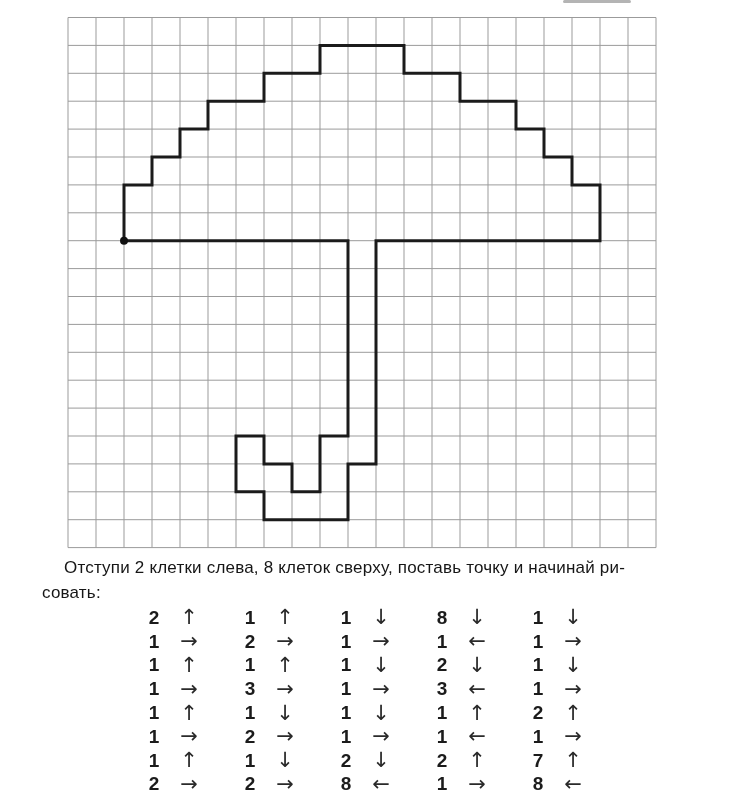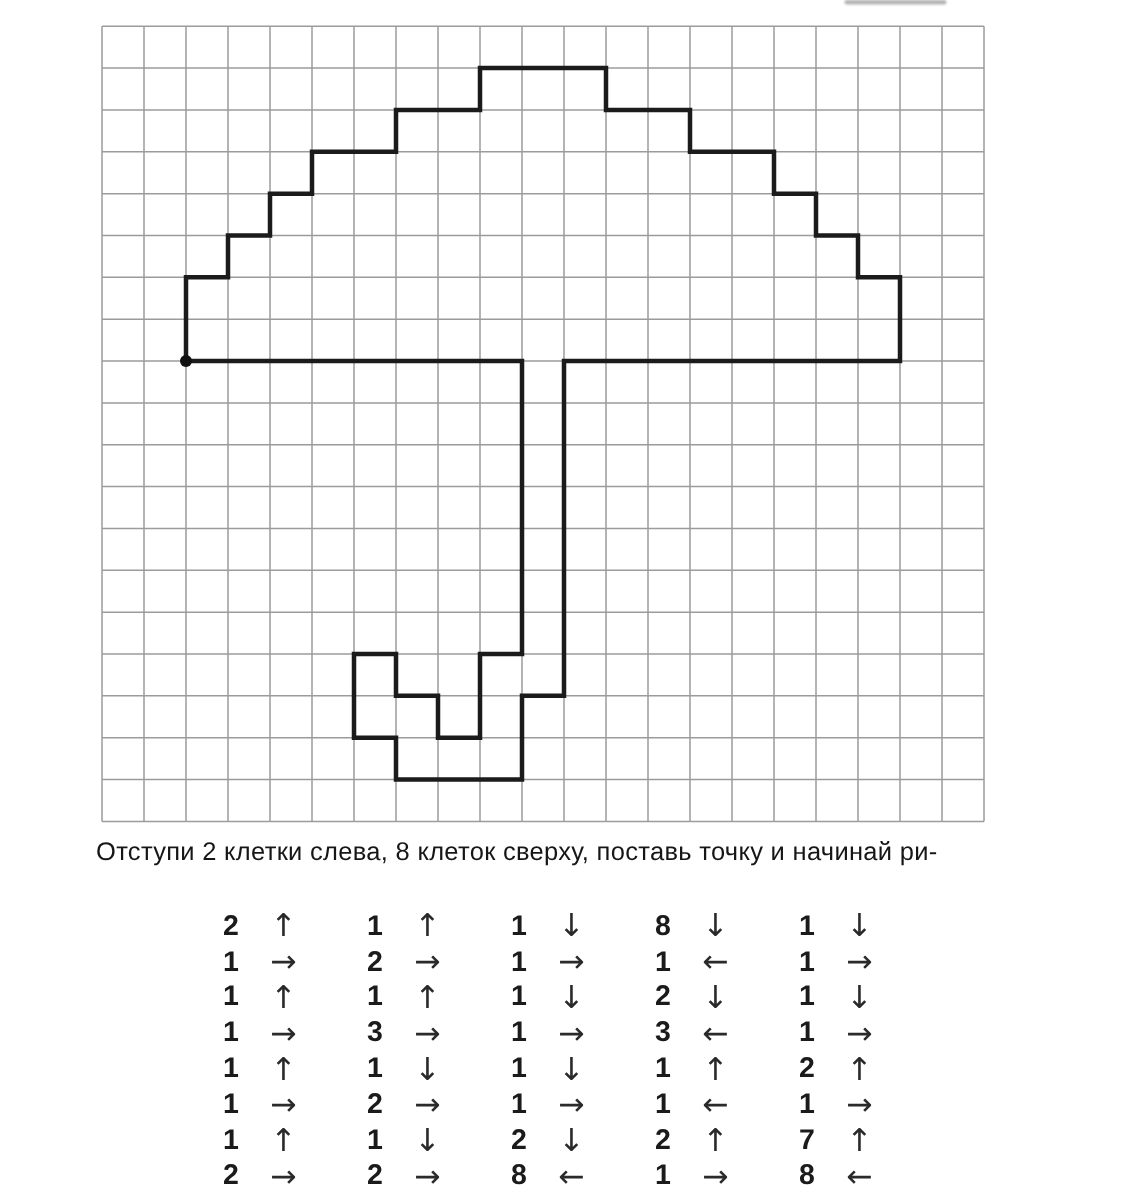--- a/index.html
+++ b/index.html
@@ -86,20 +86,21 @@
         <line x1="68" y1="491.79999999999995" x2="656" y2="491.79999999999995"></line>
         <line x1="68" y1="519.7" x2="656" y2="519.7"></line>
         <line x1="68" y1="547.6" x2="656" y2="547.6"></line>
       </g>
     <polyline id="umbrella-outline" fill="none" stroke-linejoin="miter" stroke-linecap="square" points="124,240.7 124,184.89999999999998 152,184.89999999999998 152,157 180,157 180,129.1 208,129.1 208,101.19999999999999 264,101.19999999999999 264,73.3 320,73.3 320,45.4 404,45.4 404,73.3 460,73.3 460,101.19999999999999 516,101.19999999999999 516,129.1 544,129.1 544,157 572,157 572,184.89999999999998 600,184.89999999999998 600,240.7 376,240.7 376,463.9 348,463.9 348,519.7 264,519.7 264,491.79999999999995 236,491.79999999999995 236,436 264,436 264,463.9 292,463.9 292,491.79999999999995 320,491.79999999999995 320,436 348,436 348,240.7 124,240.7" stroke="#1b1b1b" stroke-width="3"></polyline>
     <circle id="start-dot" cx="124" cy="240.7" r="4" fill="#111111"></circle>
   </svg>
 
   <div class="instruction">
     <div class="line first">Отступи 2 клетки слева, 8 клеток сверху, поставь точку и начинай ри-</div>
+    <div class="line">совать:</div>
   </div>
 
   <div class="dictation" id="dictation-table">
       <div class="d-row">
         <div class="d-pair">
           <span class="d-num">2</span>
           <span class="d-arrow">↑</span>
         </div>
         <div class="d-pair">
           <span class="d-num">1</span>

